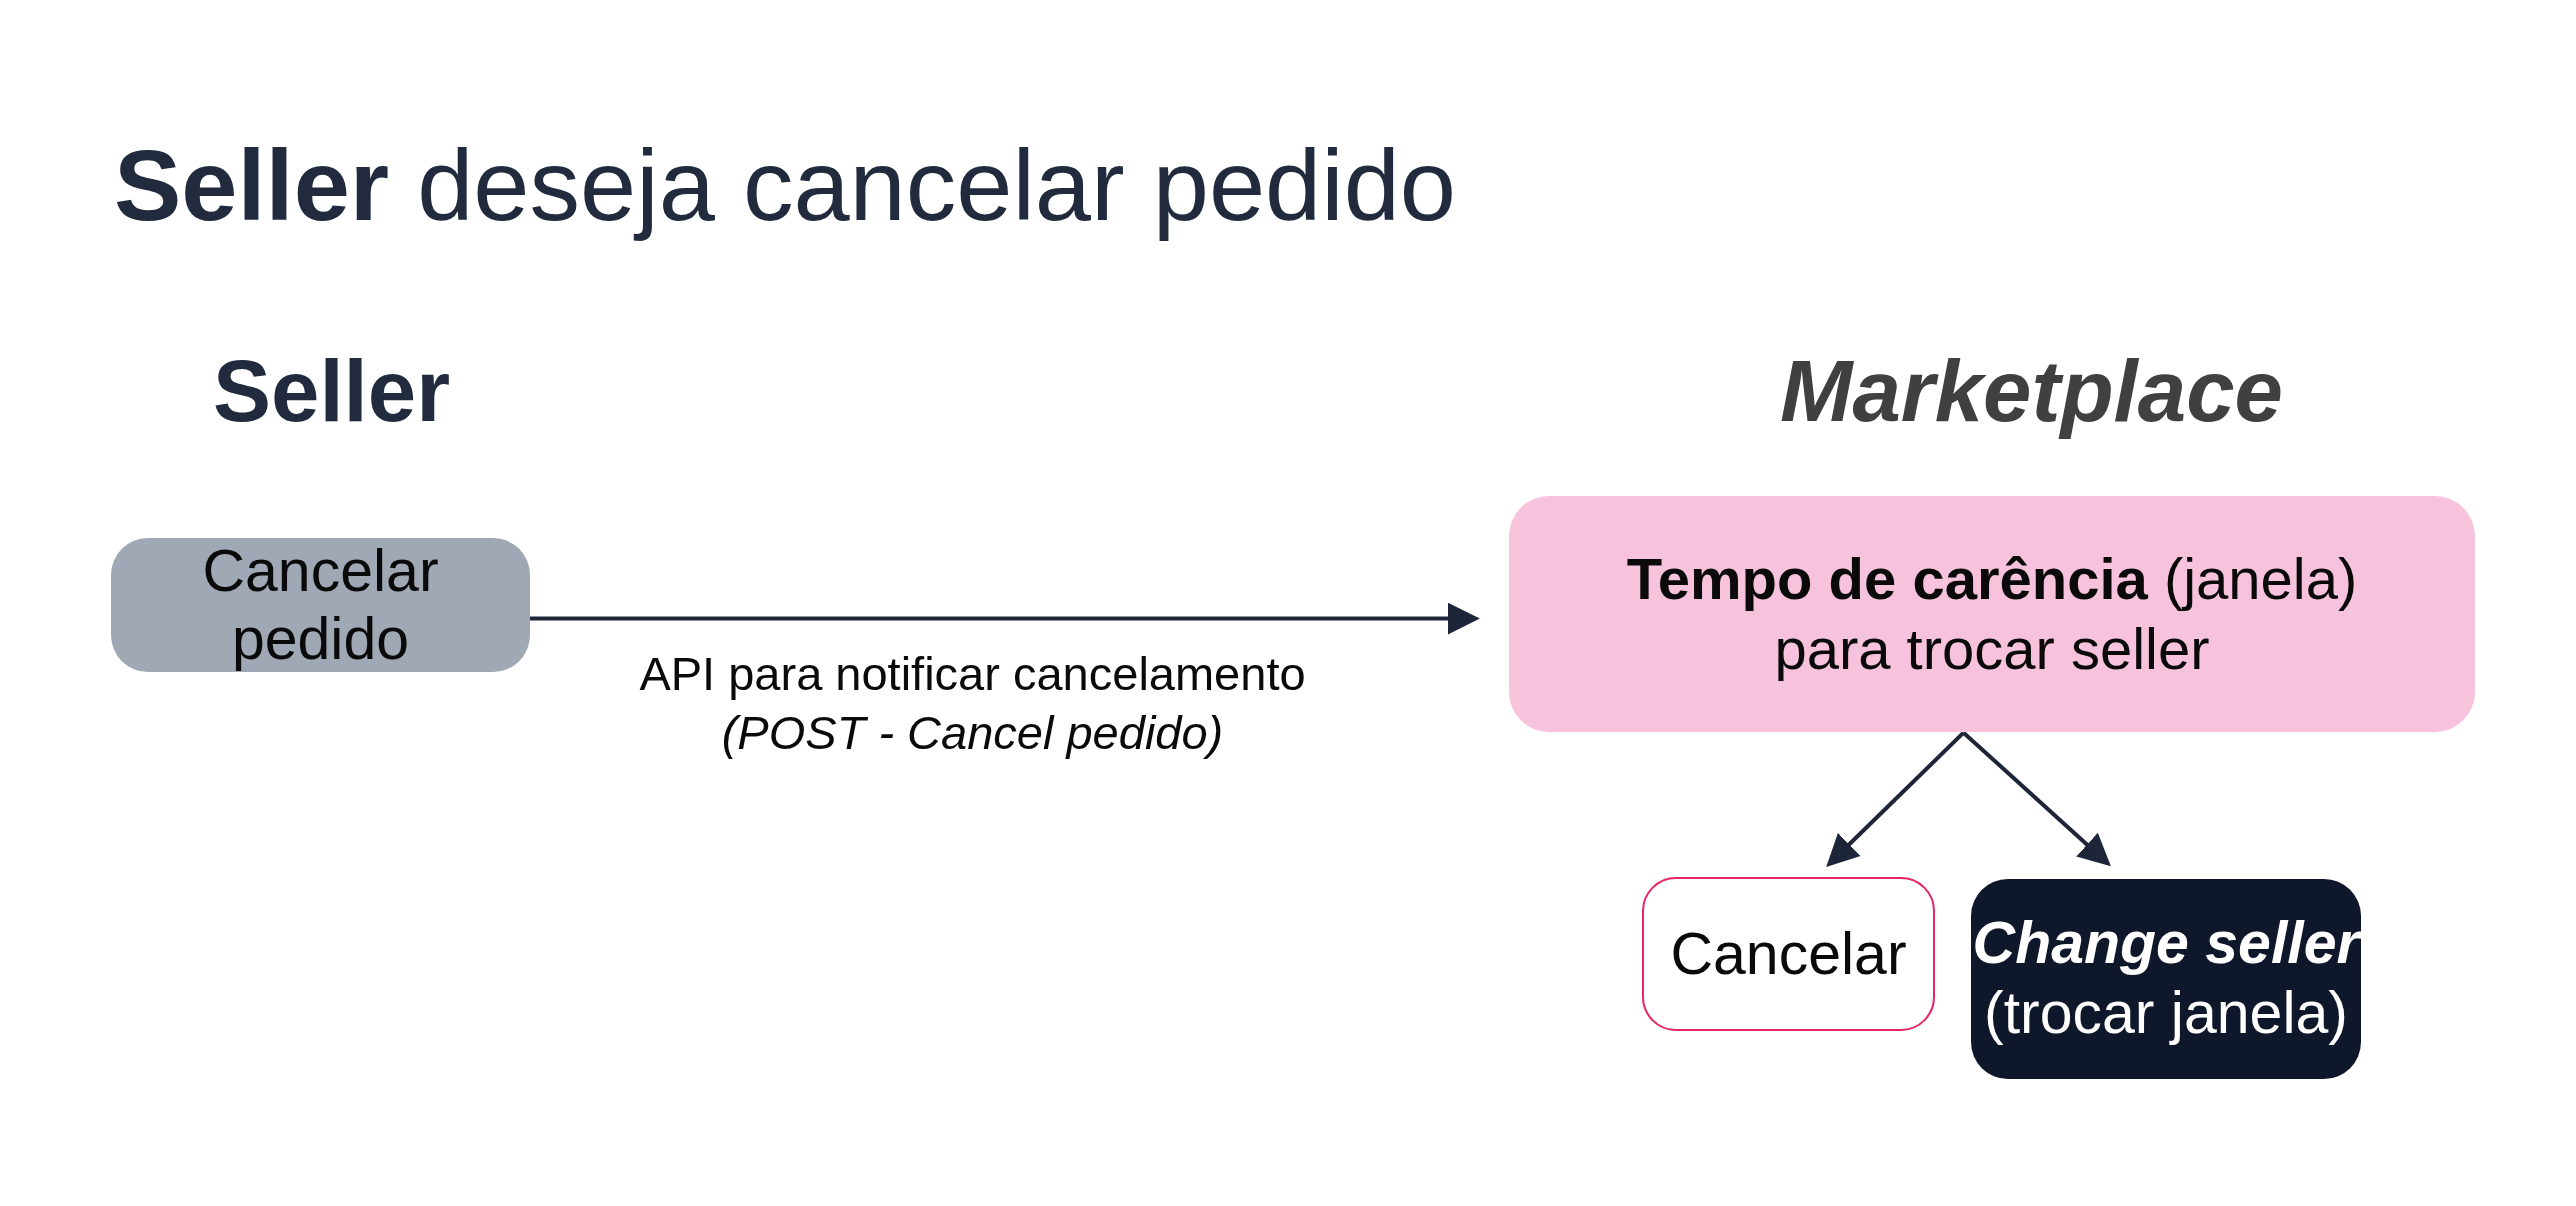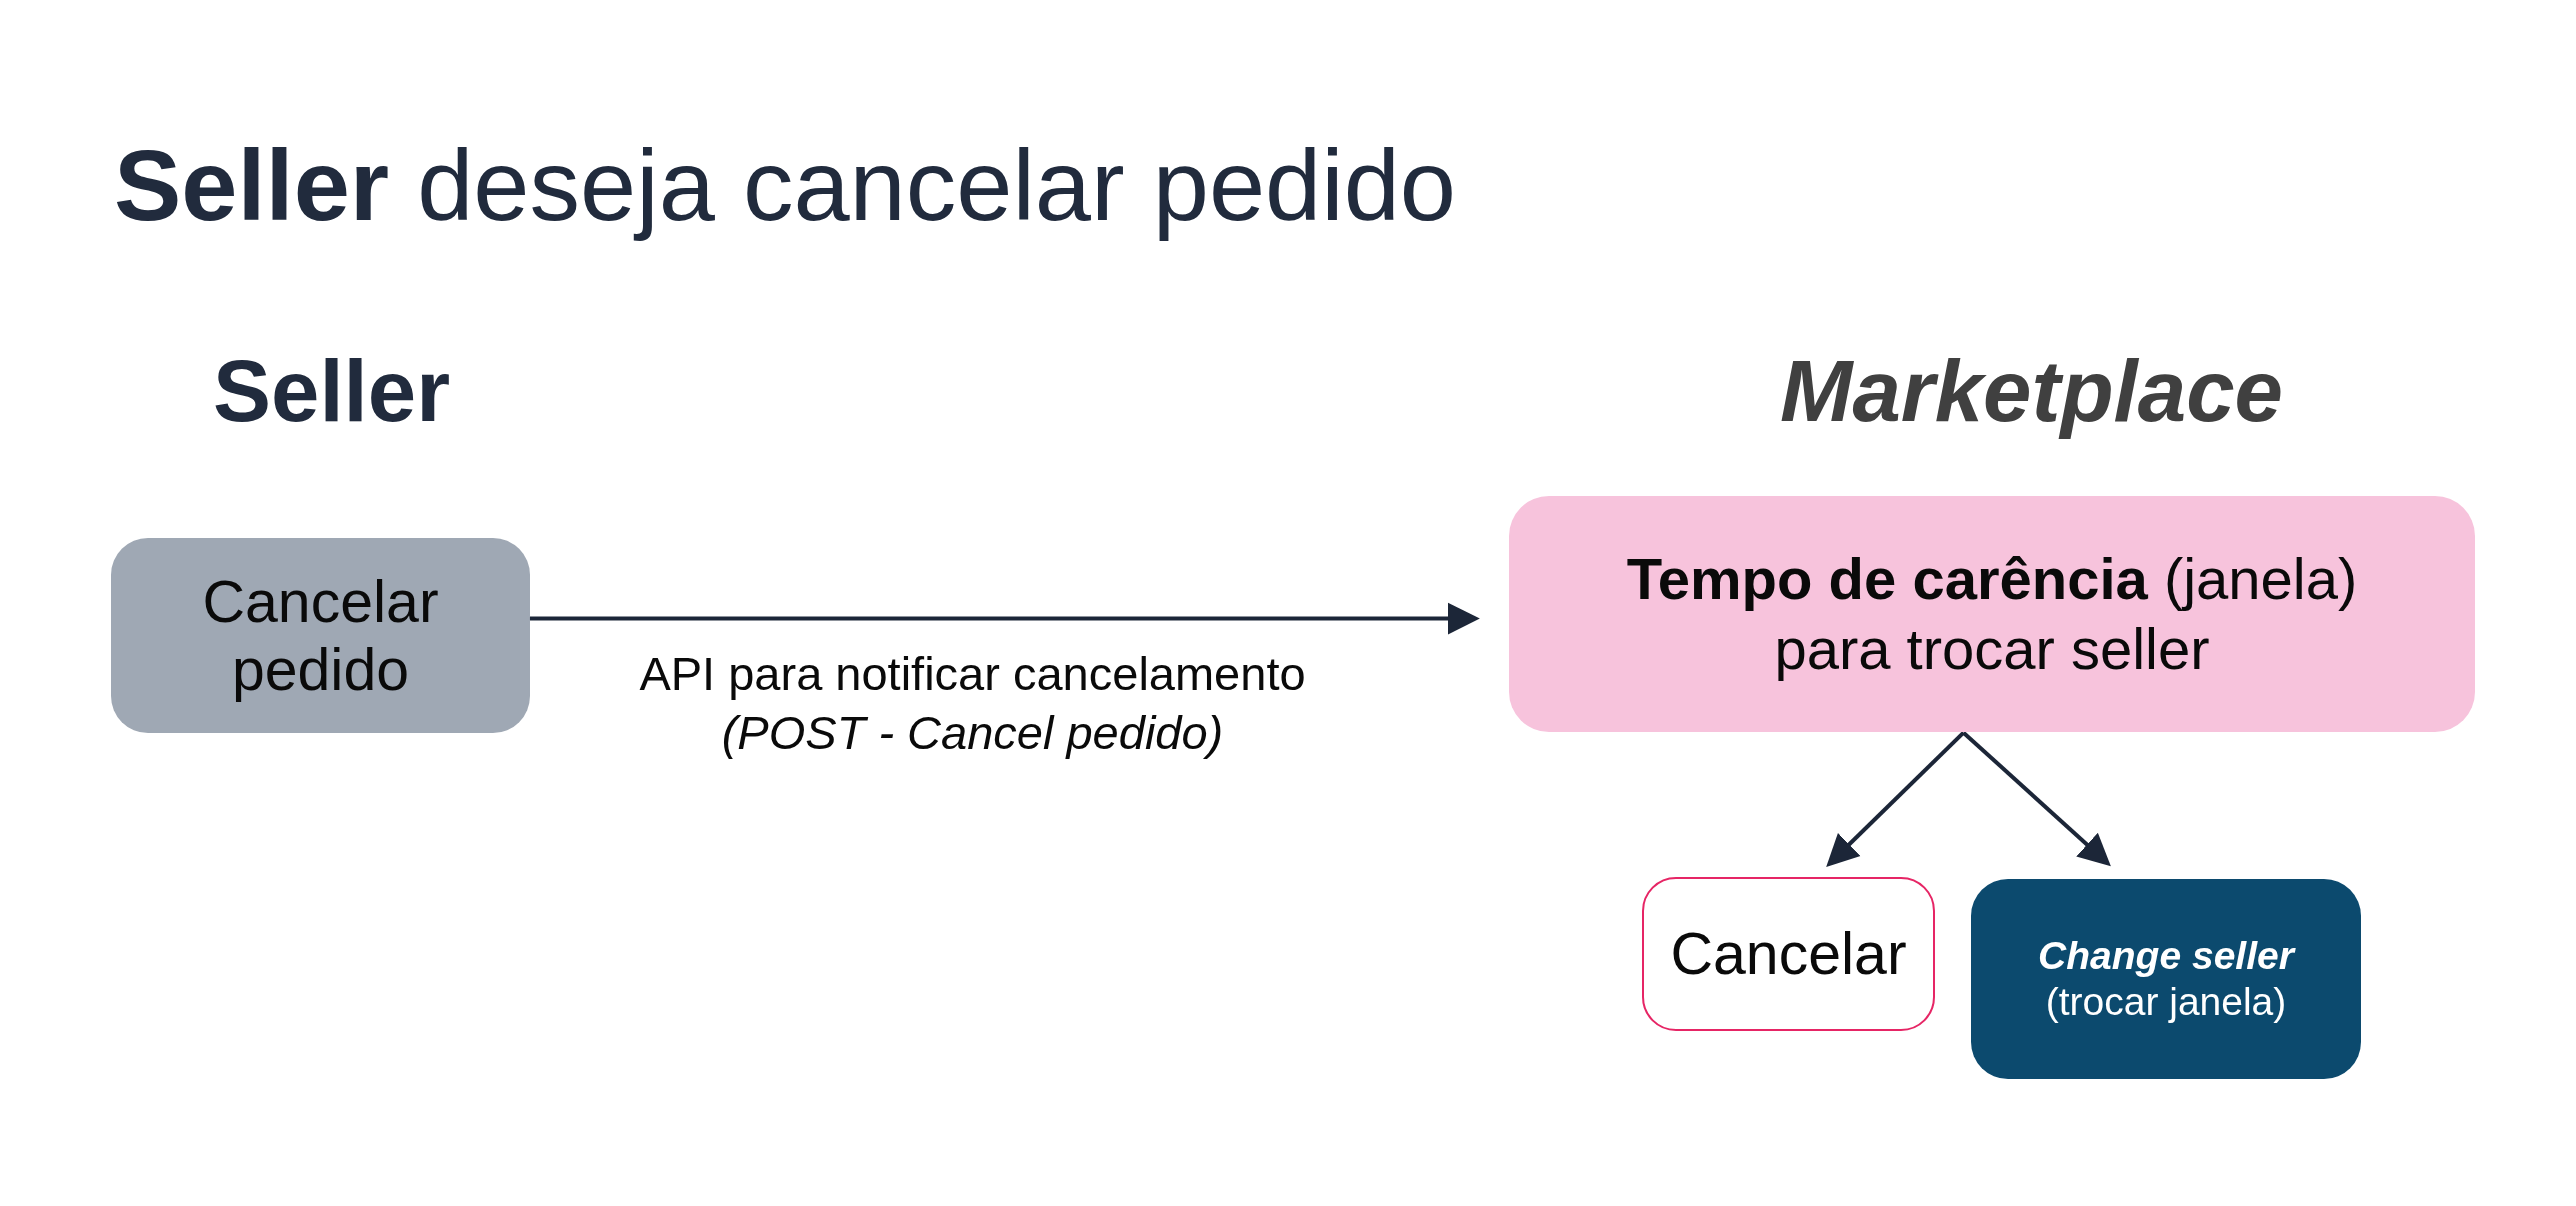--- a/index.html
+++ b/index.html
@@ -25,39 +25,39 @@
   }
   .col-header.seller{left:213px;color:#212B3D;}
   .col-header.marketplace{left:1780px;color:#404040;font-style:italic;}
   
   .node{
     position:absolute;display:flex;flex-direction:column;
     align-items:center;justify-content:center;
     text-align:center;box-sizing:border-box;
   }
   .node-gray{
-    left:111px;top:538px;width:419px;height:195px;
+    left:111px;top:538px;width:419px;height:134px;
     background:#9FA8B4;border-radius:37px;
     font-size:59px;color:#0a0a0a;
   }
   .node-pink{
     left:1509px;top:496px;width:966px;height:236px;
     background:#F7C3DC;border-radius:40px;
     font-size:58px;line-height:1.2;color:#0a0a0a;
   }
   .node-pink b{font-weight:700;}
   .node-white{
     left:1642px;top:877px;width:293px;height:154px;
     background:#ffffff;border:2.7px solid #E62565;border-radius:34px;
     font-size:59px;color:#0a0a0a;
   }
   .node-magenta{
     left:1971px;top:879px;width:390px;height:200px;
-    background:#0c4a6e;border-radius:37px;
-    font-size:39px;line-height:1.18;color:#ffffff;
+    background:#0f172a;border-radius:37px;
+    font-size:59px;line-height:1.18;color:#ffffff;
   }
   .node-magenta .l1{font-weight:700;font-style:italic;}
   
   .arrow-label{
     position:absolute;left:637px;top:645px;width:671px;
     text-align:center;font-size:47px;line-height:1.25;color:#0a0a0a;
   }
   .arrow-label .l2{font-style:italic;}
   
   .arrows{

